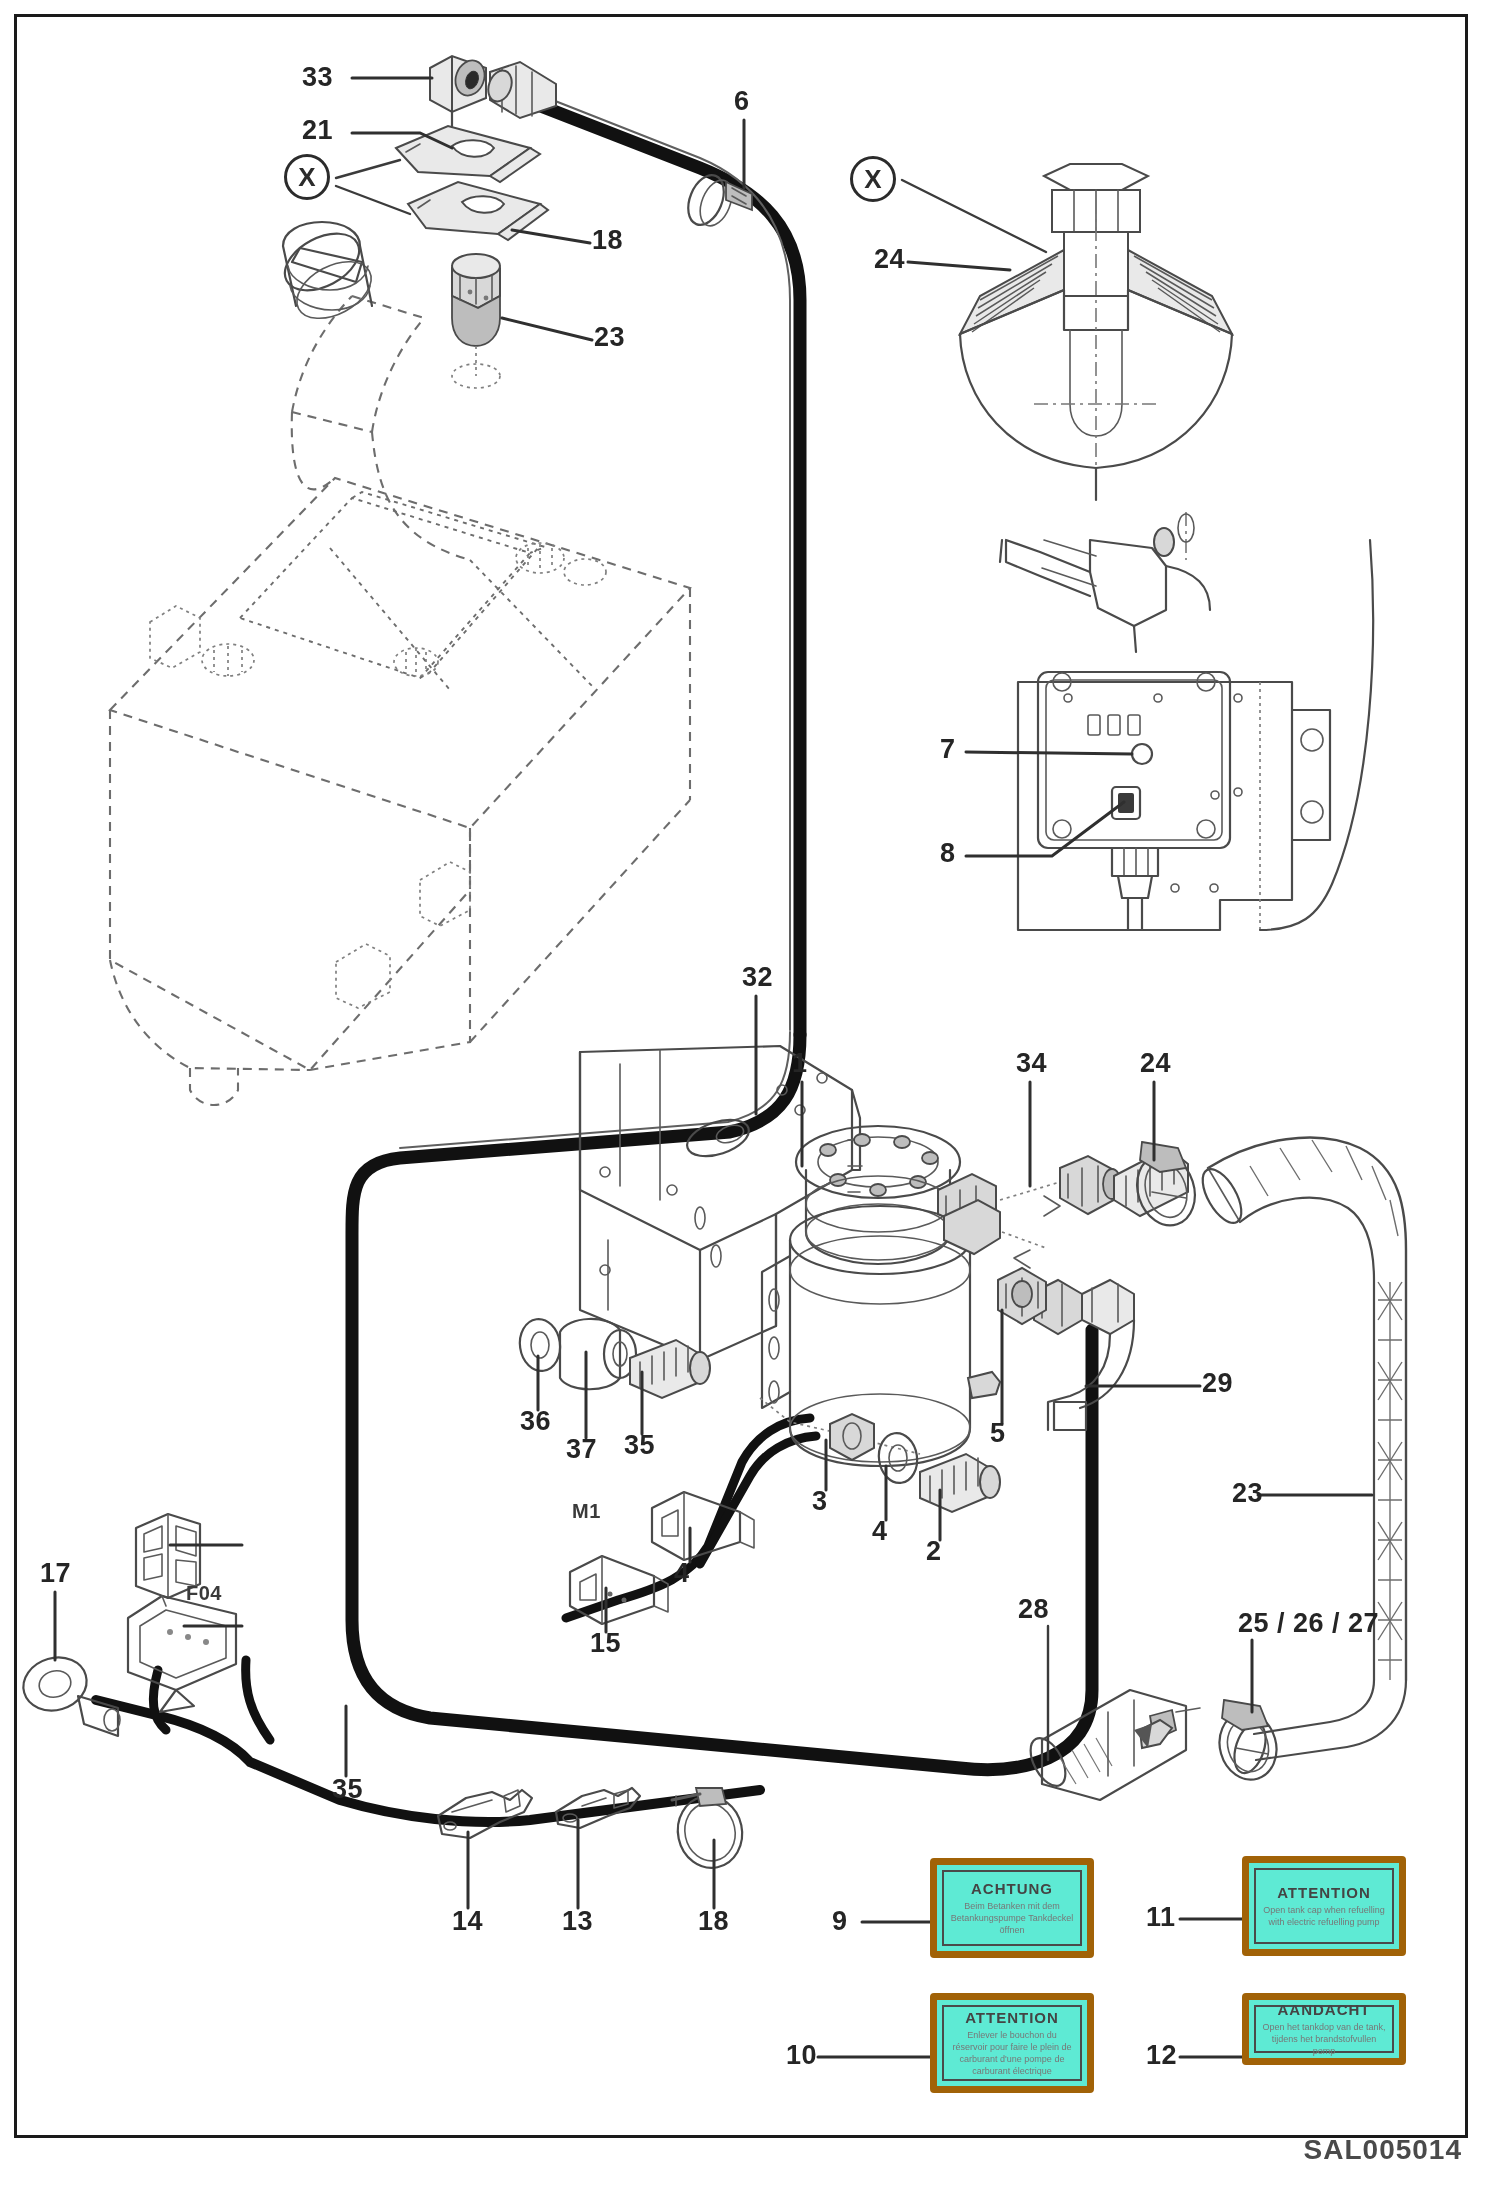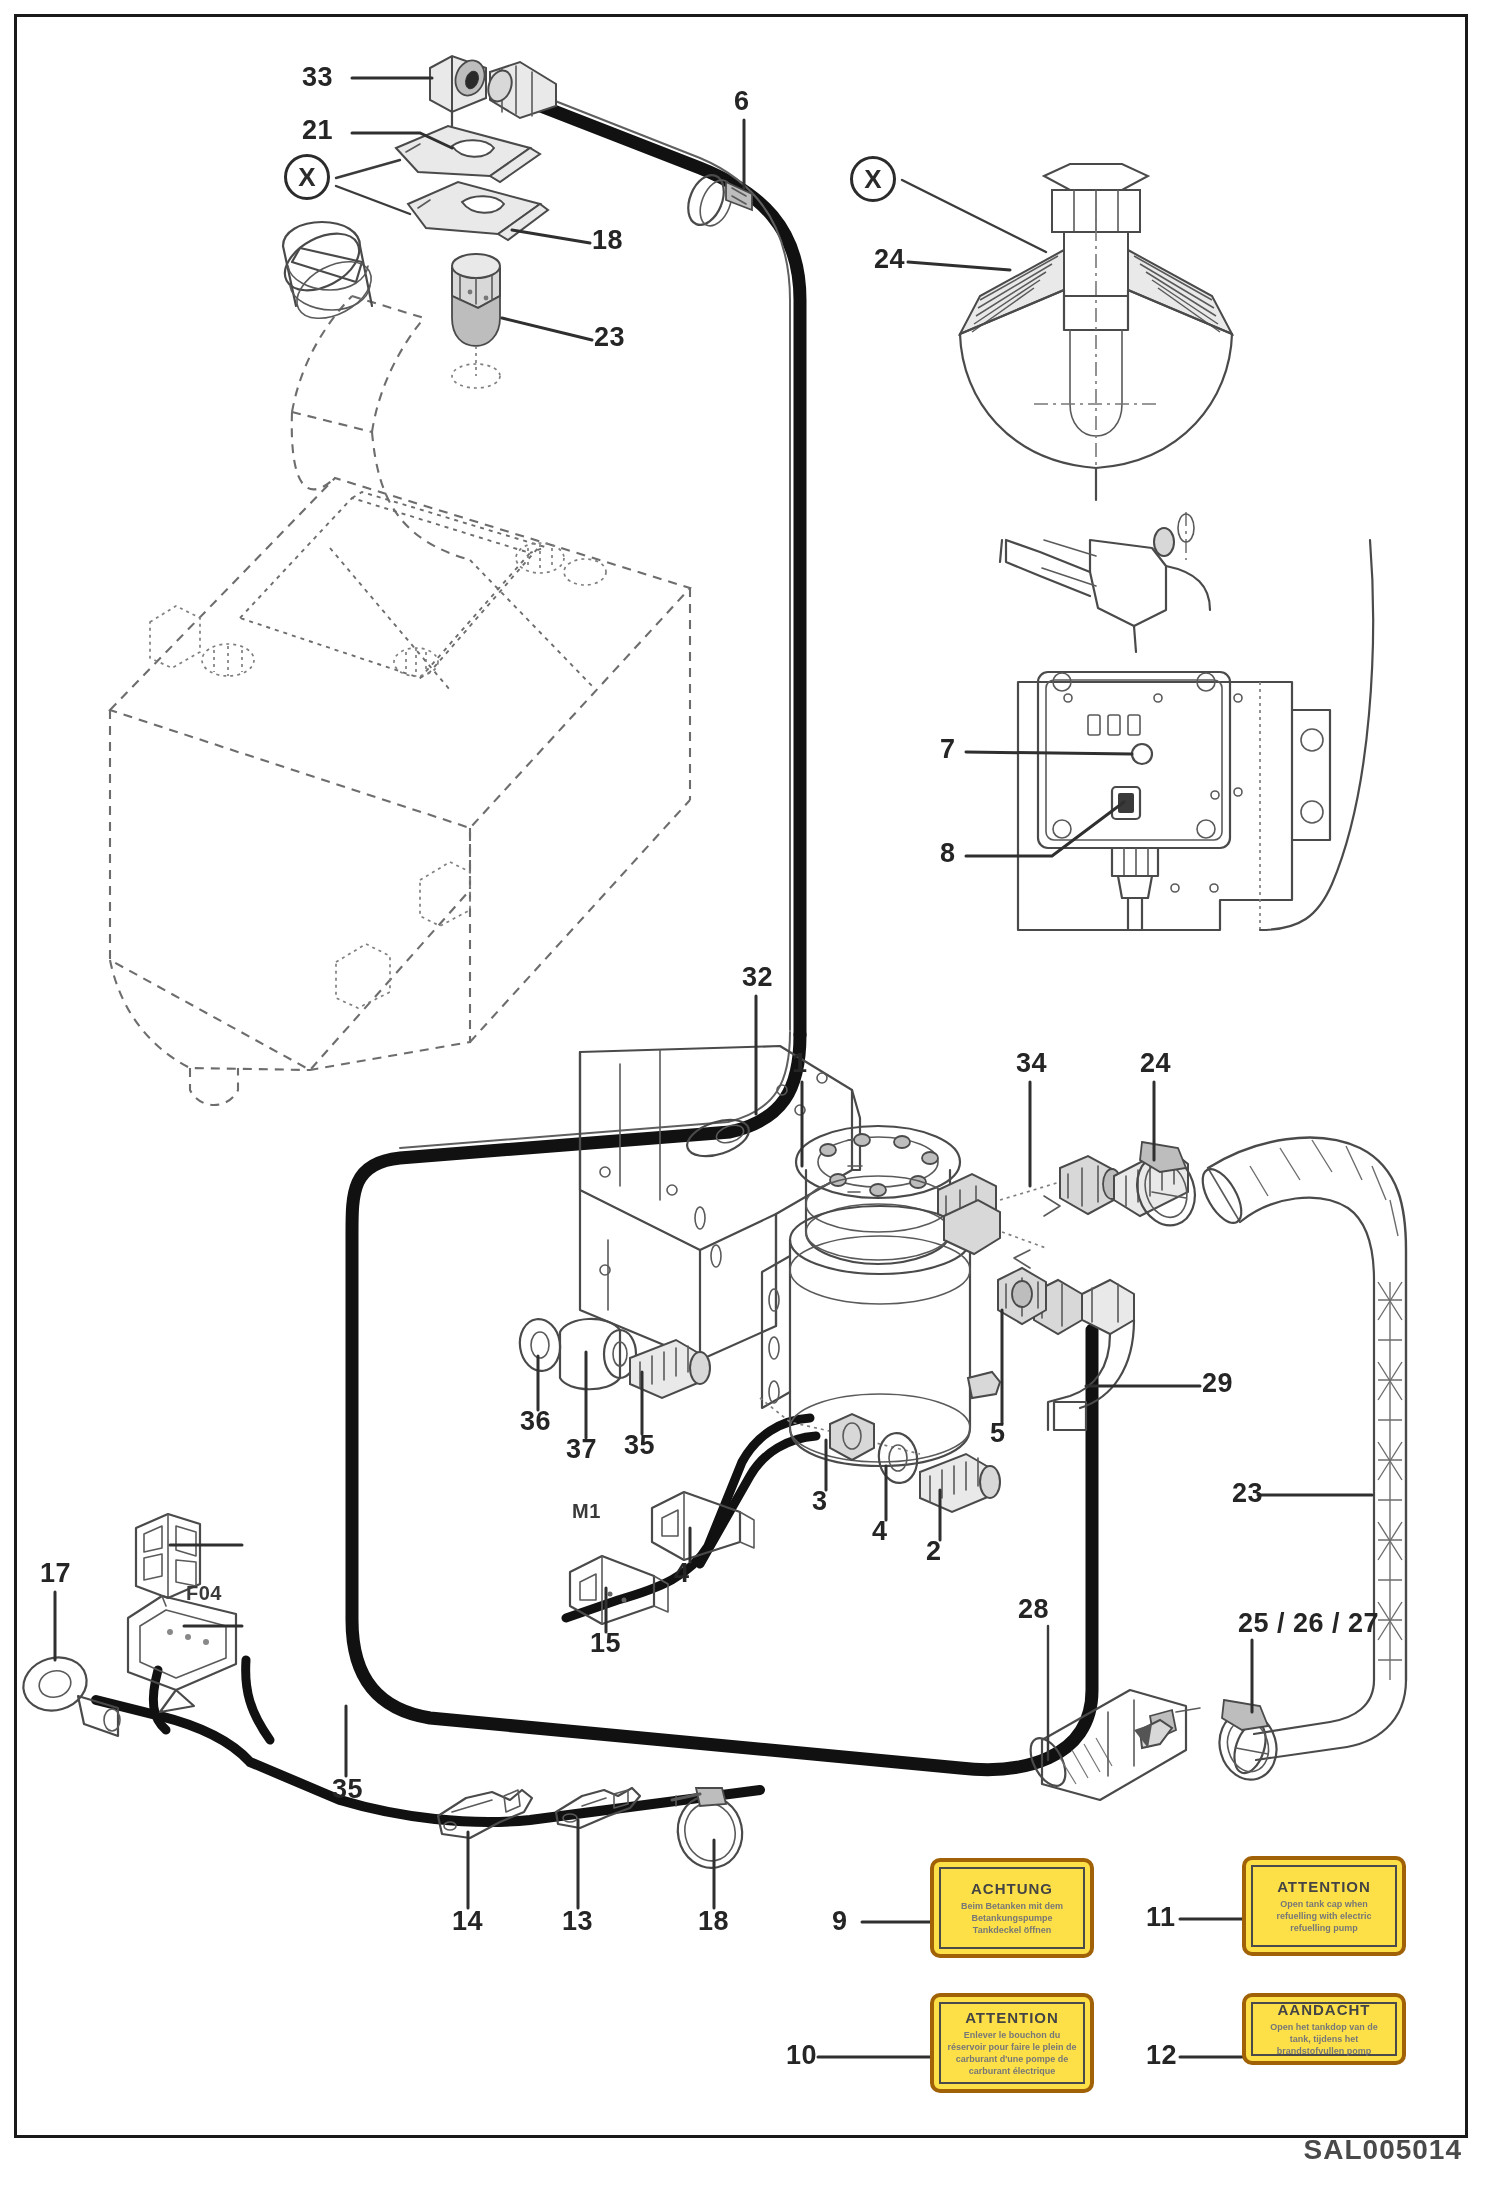--- a/index.html
+++ b/index.html
@@ -15,28 +15,28 @@
   .cal{position:absolute;font-weight:bold;color:#2b2b2b;
        letter-spacing:0.5px;white-space:nowrap;}
   .callout-num{font-size:27px;font-weight:bold;color:#252525;
        font-family:"Liberation Sans",sans-serif;}
   .tiny-tag{font-size:20px;font-weight:bold;color:#3a3a3a;}
   svg{position:absolute;left:0;top:0;overflow:visible;}
   .xc{position:absolute;border:3px solid #2b2b2b;border-radius:50%;
       width:46px;height:46px;box-sizing:border-box;
       display:flex;align-items:center;justify-content:center;
       font-size:26px;font-weight:bold;color:#2b2b2b;background:#fff;}
-  .warnbox{position:absolute;border:4px solid #a16207;border-radius:10px;
-      background:#fde047;box-sizing:border-box;padding:5px;}
+  .warnbox{position:absolute;border:7px solid #a16207;border-radius:4px;
+      background:#5eead4;box-sizing:border-box;padding:5px;}
   .warninner{border:2px solid #4a4a4a;width:100%;height:100%;
       box-sizing:border-box;display:flex;flex-direction:column;
       align-items:center;justify-content:center;}
   .warnhead{font-size:15px;font-weight:bold;color:#444;letter-spacing:1px;
       margin-bottom:3px;}
-  .warnbody{font-size:9px;font-weight:bold;color:#777;text-align:center;
+  .warnbody{font-size:9px;font-weight:normal;color:#777;text-align:center;
       line-height:1.35;padding:0 6px;
       filter:blur(0.55px);}
   #code{position:absolute;right:36px;bottom:28px;font-size:28px;
       font-weight:bold;color:#4a4a4a;letter-spacing:1px;}
 </style>
 </head>
 <body>
 
 <div id="sheet">
 

